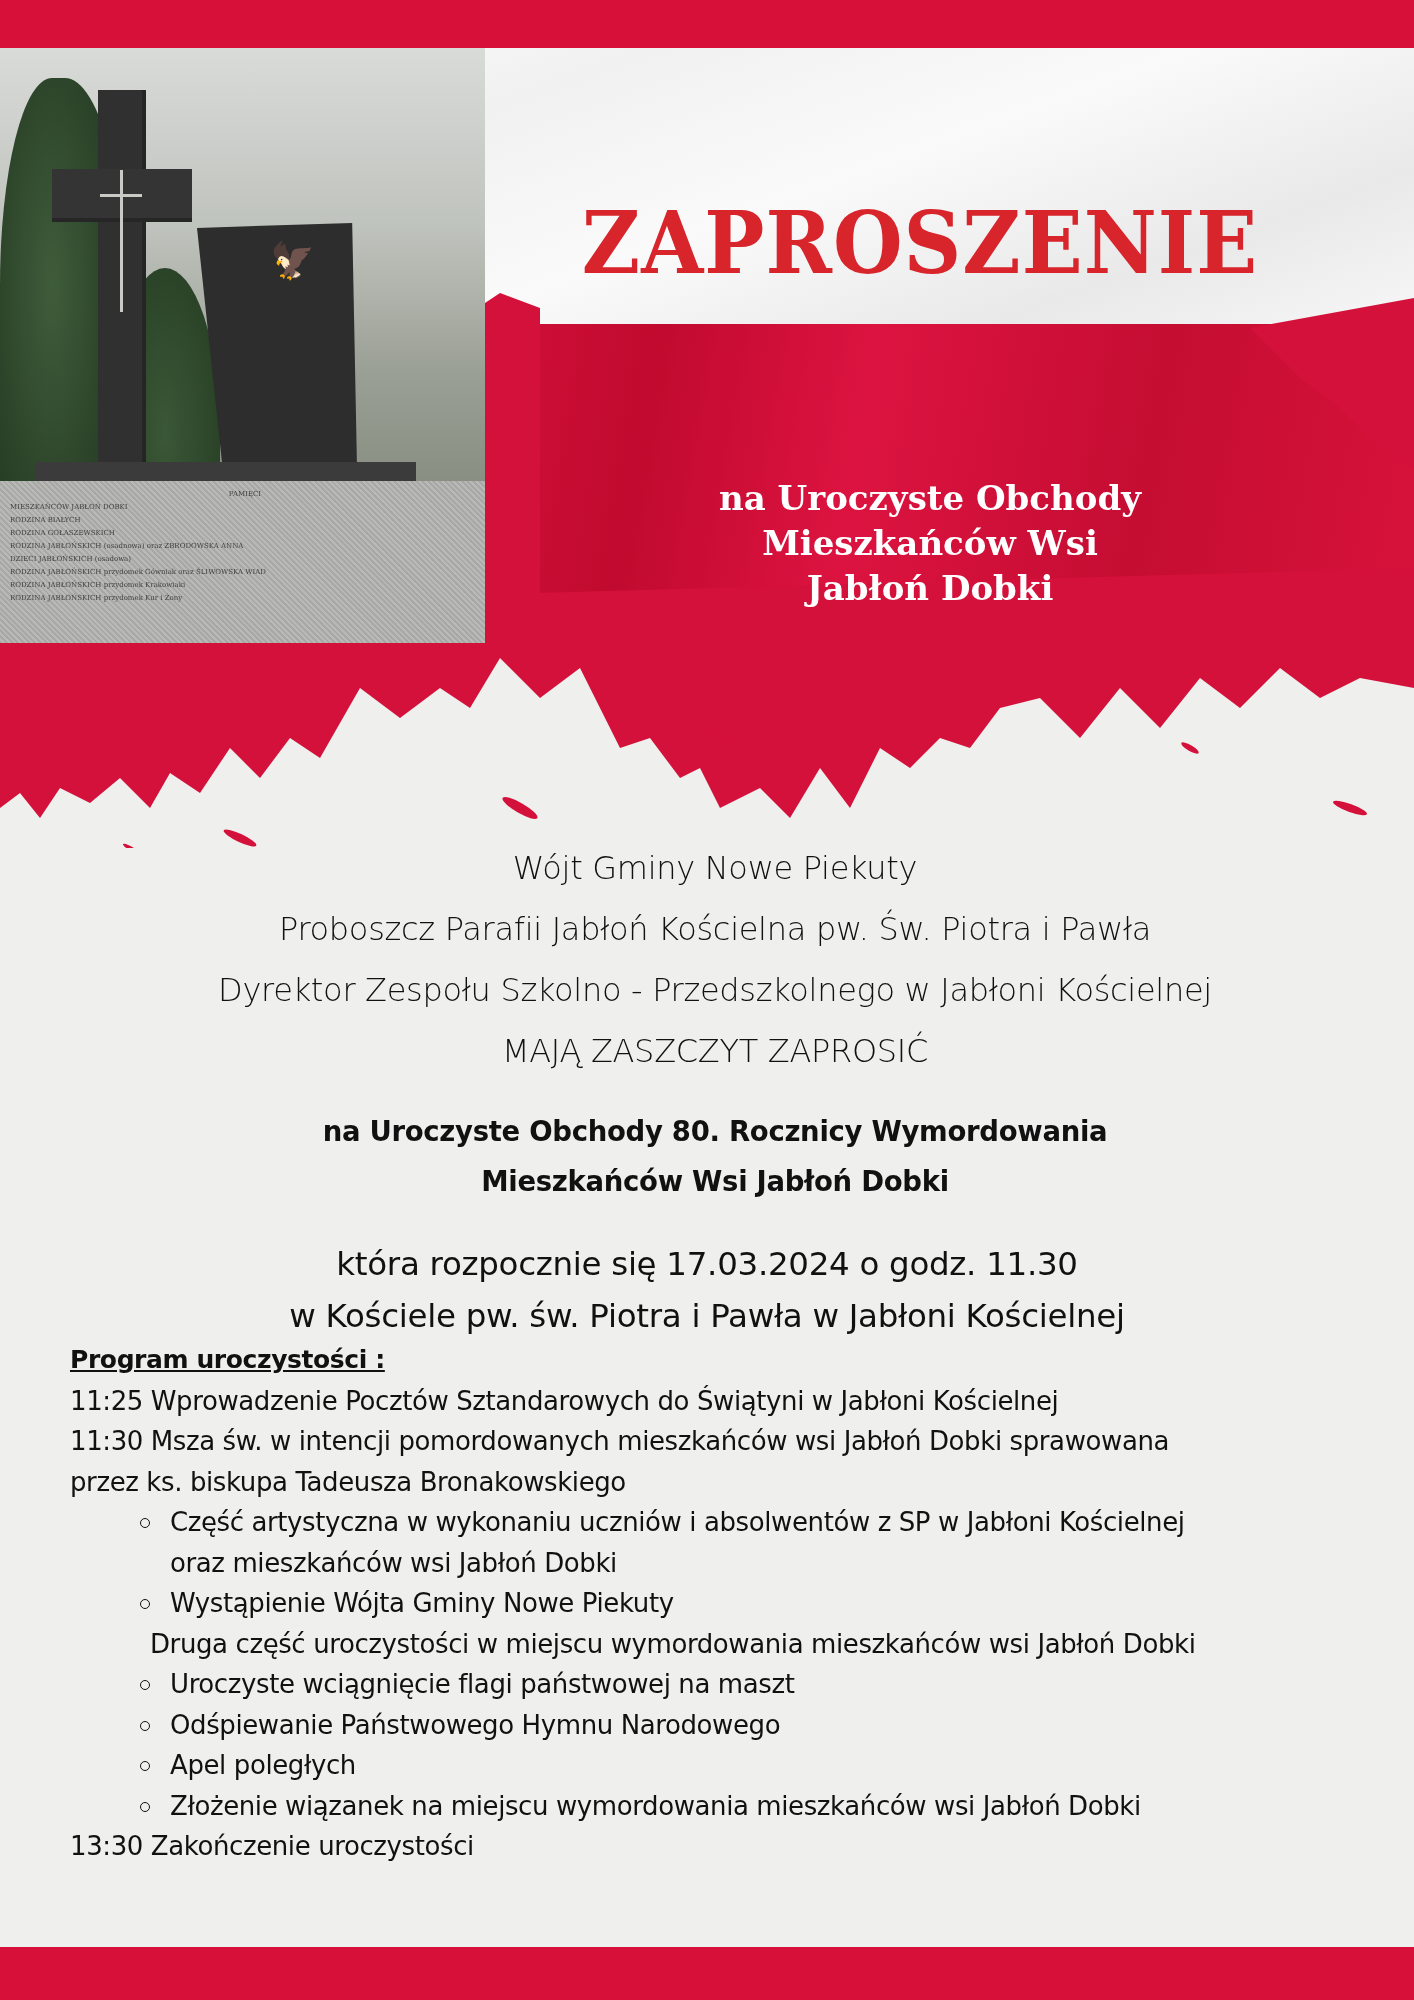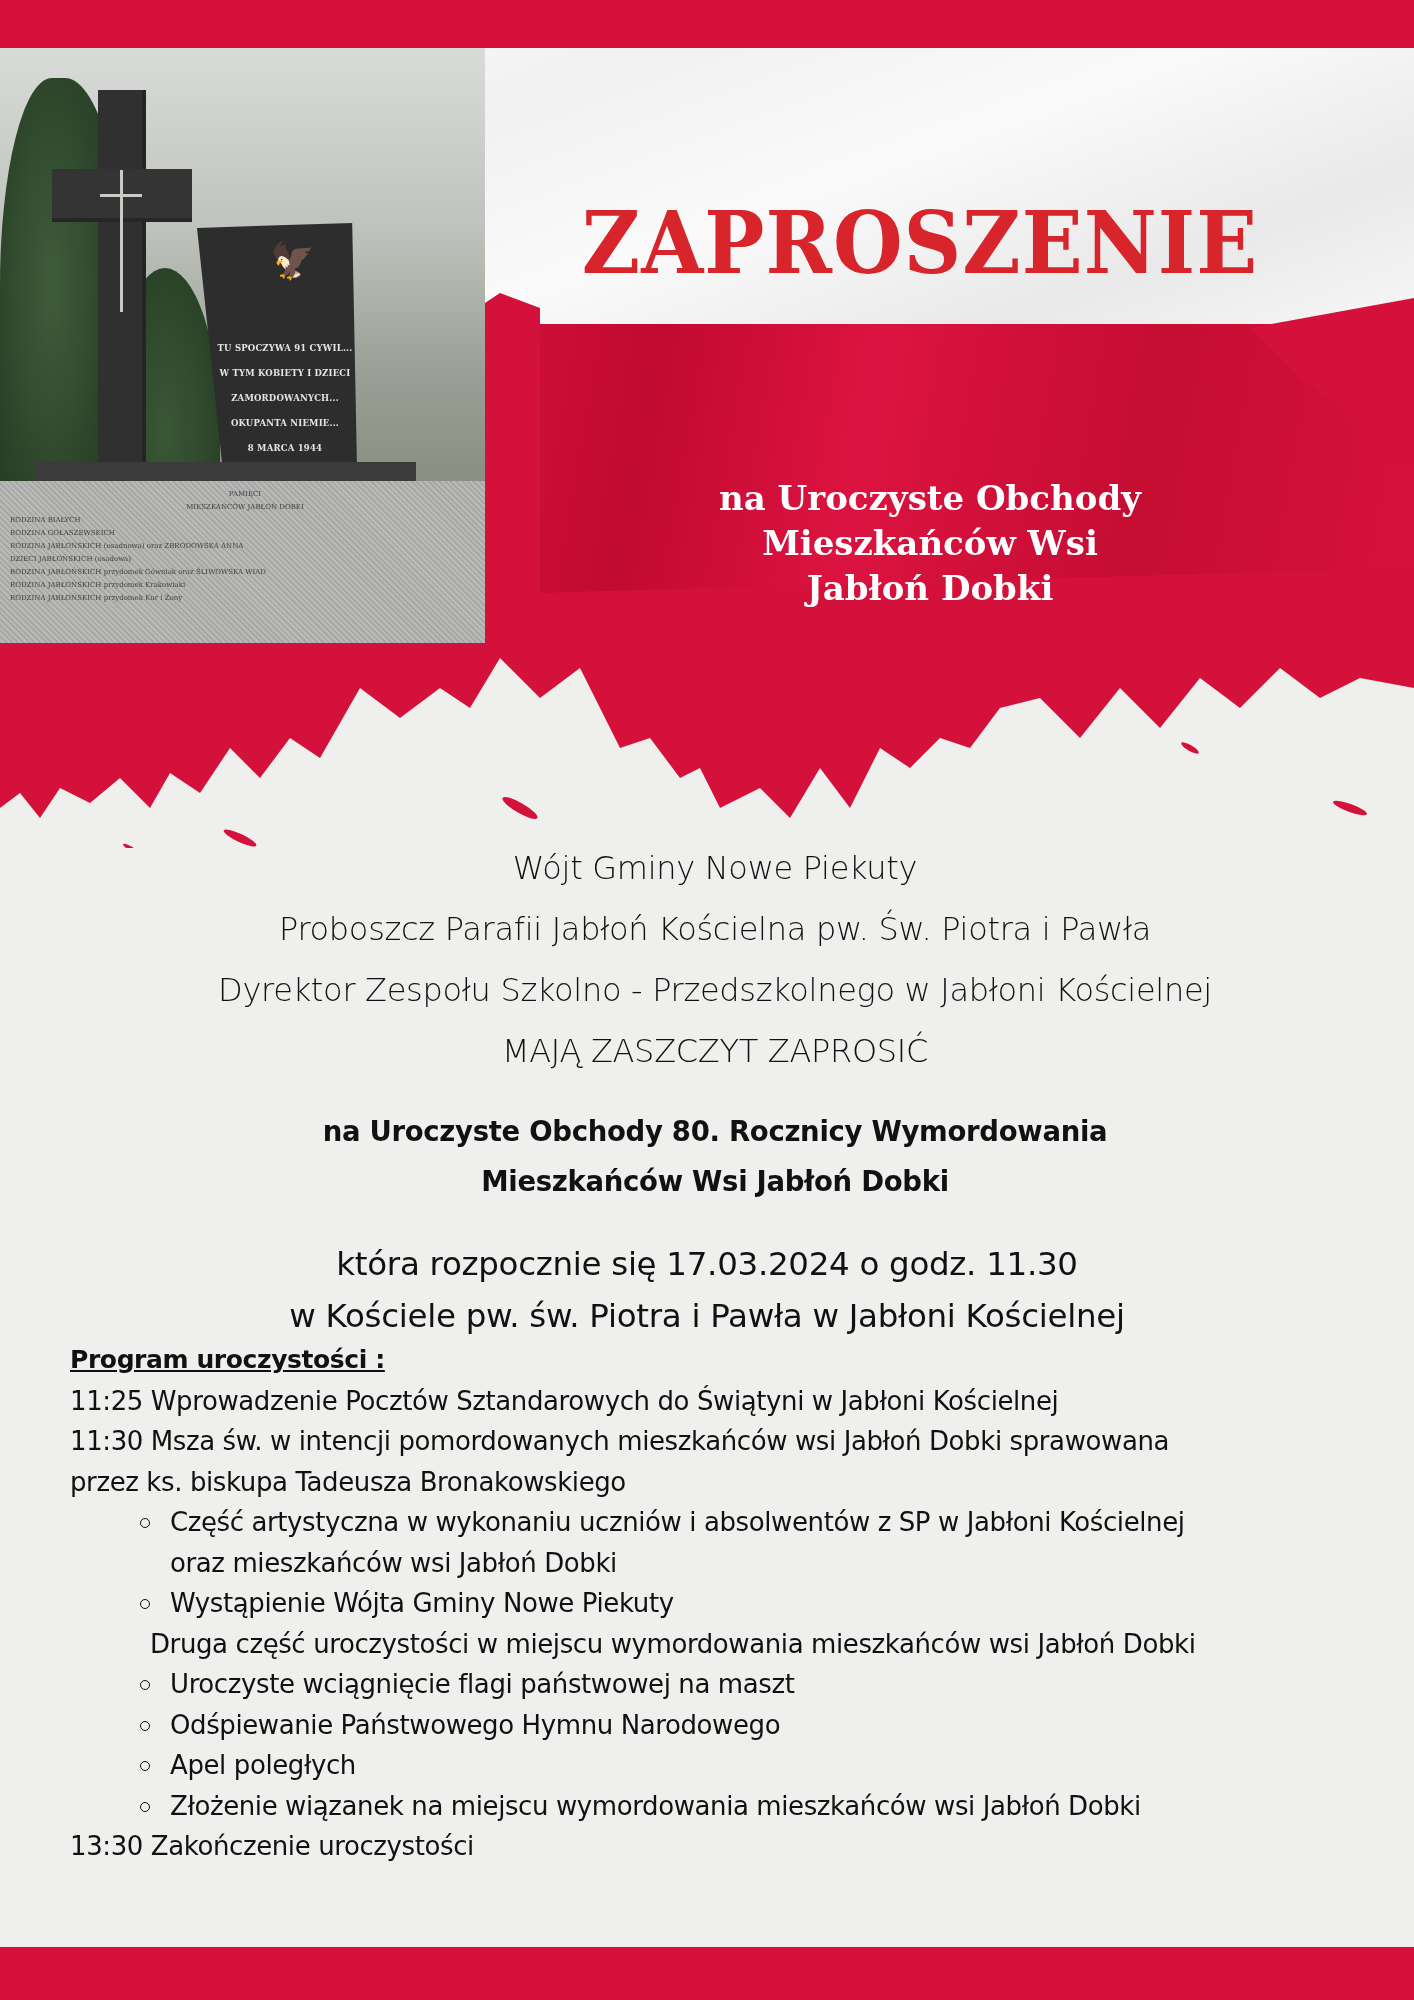--- a/index.html
+++ b/index.html
@@ -90,33 +90,25 @@
 
   <div class="photo">
     <div class="trees"></div>
     <div class="trees2"></div>
     <div class="cross-v"></div>
     <div class="cross-h"></div>
     <div class="crucifix-v"></div>
     <div class="crucifix-h"></div>
     <div class="stone"></div>
     <div class="eagle">🦅</div>
-    <div class="stone-text">
-      <div>TU SPOCZYWA 91 CYWIL...</div>
-      <div>W TYM KOBIETY I DZIECI</div>
-      <div>ZAMORDOWANYCH...</div>
-      <div>OKUPANTA NIEMIE...</div>
-      <div>8 MARCA 1944</div>
-      <div>WE WSI JABŁOŃ DOBKI</div>
-    </div>
     <div class="plinth"></div>
     <div class="slab"></div>
     <div class="slab-text">
       <div style="text-align:center">PAMIĘCI</div>
-      <div style="text-align:center">MIESZKAŃCÓW JABŁOŃ DOBKI</div>
+      <div style="">MIESZKAŃCÓW JABŁOŃ DOBKI</div>
       <div>RODZINA BIAŁYCH</div>
       <div>RODZINA GOŁASZEWSKICH</div>
       <div>RODZINA JABŁOŃSKICH (osadnowa) oraz ZBRODOWSKA ANNA</div>
       <div>DZIECI JABŁOŃSKICH (osadowa)</div>
       <div>RODZINA JABŁOŃSKICH przydomek Gówniak oraz ŚLIWOWSKA WIAD</div>
       <div>RODZINA JABŁOŃSKICH przydomek Krakowiaki</div>
       <div>RODZINA JABŁOŃSKICH przydomek Kur i Żony</div>
     </div>
   </div>
 

